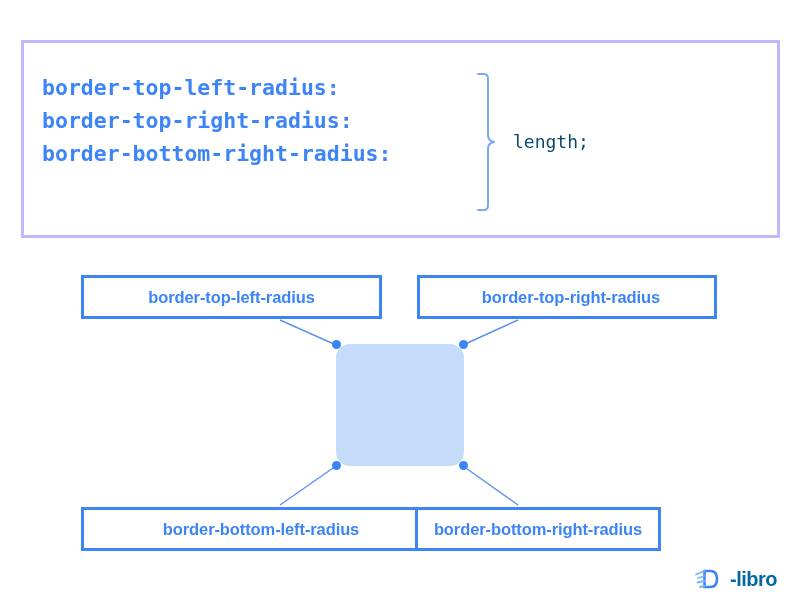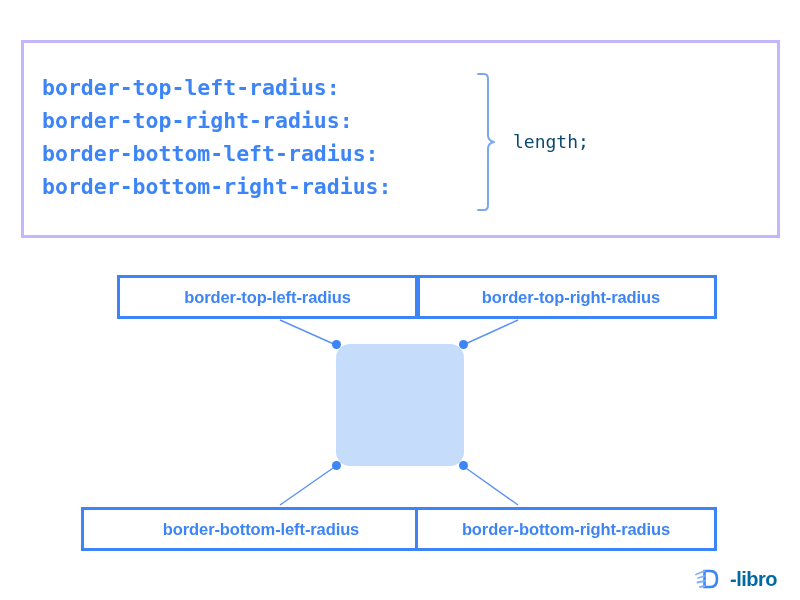--- a/index.html
+++ b/index.html
@@ -95,24 +95,24 @@
     align-items: center;
     justify-content: center;
     color: #3d85f7;
     font-family: "Liberation Sans", sans-serif;
     font-weight: bold;
     font-size: 16.5px;
     letter-spacing: -0.1px;
     white-space: nowrap;
   }
 
-  #box-tl { left: 81px;  top: 275px; width: 301px; height: 44px; margin-left: 36px; }
+  #box-tl { left: 81px;  top: 275px; width: 301px; height: 44px; }
   #box-tr { left: 417px; top: 275px; width: 300px; height: 44px; padding-left: 8px; }
   #box-bl { left: 81px;  top: 507px; width: 360px; height: 44px; }
-  #box-br { left: 415px; top: 507px; width: 302px; height: 44px; }
+  #box-br { left: 415px; top: 507px; width: 246px; height: 44px; }
 
   #corner-square {
     position: absolute;
     left: 336px;
     top: 344px;
     width: 128px;
     height: 122px;
     background: #c5ddfb;
     border-radius: 14px;
   }
@@ -149,21 +149,20 @@
   }
 </style>
 </head>
 <body>
 
 <div id="code-box">
 
   <div id="code-props">
     <span class="code-line">border-top-left-radius:</span>
     <span class="code-line">border-top-right-radius:</span>
-    <span class="code-line">border-bottom-left-radius:</span>
     <span class="code-line">border-bottom-right-radius:</span>
   </div>
 
   <div id="code-brace">
     <svg width="26" height="138" viewBox="0 0 26 138" fill="none" xmlns="http://www.w3.org/2000/svg">
       <path d="M4 1 H10 Q14 1 14 6 V62 Q14 68 20 69 Q14 70 14 76 V132 Q14 137 10 137 H4" stroke="#7aa7f0" stroke-width="2" fill="none" stroke-linecap="round" stroke-linejoin="round"></path>
     </svg>
   </div>
 
   <div id="code-value">length;</div>

